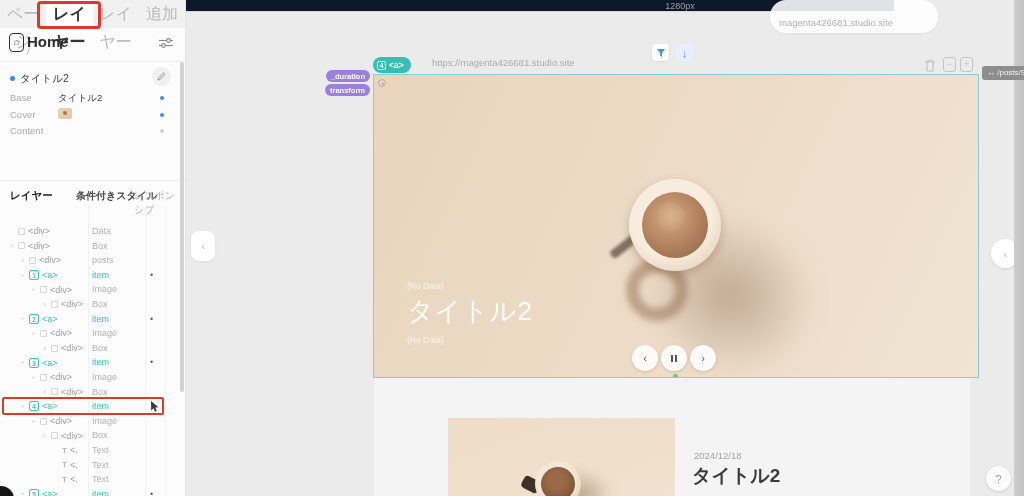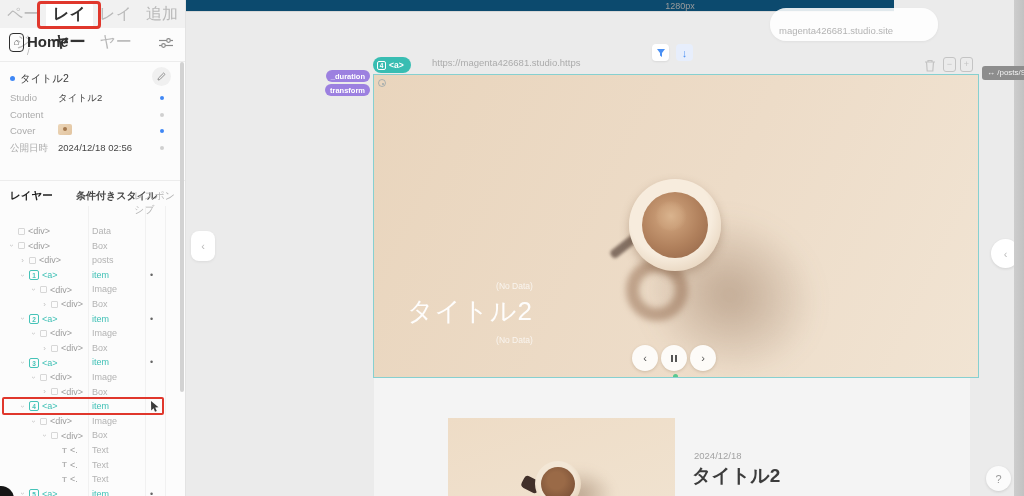--- a/index.html
+++ b/index.html
@@ -78,25 +78,25 @@
   .trow-hl { position:absolute; left:2px; width:162px; height:18px;
     border:2.5px solid #e0372c; border-radius:2px; z-index:30; pointer-events:none; }
 
   #sb-scroll { position:absolute; right:1px; top:62px; width:4px; height:330px;
     background:#d2d2d2; border-radius:2px; }
   #chat-bubble { position:absolute; left:-12px; top:486px; width:26px; height:26px;
     border-radius:50%; background:#161616; z-index:45; }
 
   
   #ruler { position:absolute; left:186px; top:0; width:708px; height:12px;
-    background:#0c4a6e; border-bottom:1px solid #d7d7d7; }
+    background:#0f172a; border-bottom:1px solid #d7d7d7; }
   #ruler-label { position:absolute; left:464px; top:1px; width:60px; text-align:center;
     font-size:9px; color:#9c9c9c; }
 
-  #overlay-box { position:absolute; left:770px; top:8px; width:168px; height:33px;
+  #overlay-box { position:absolute; left:770px; top:0; width:168px; height:33px;
     background:rgba(255,255,255,.88); border-radius:16px; box-shadow:0 1px 3px rgba(0,0,0,.05); z-index:8; }
   #overlay-domain { position:absolute; left:9px; top:17px; font-size:9.5px; color:#b3b3b3; }
 
   .tool-btn { position:absolute; width:17px; height:17px; border-radius:4px;
     display:flex; align-items:center; justify-content:center; }
   #funnel-btn { left:652px; top:44px; background:#fff; box-shadow:0 1px 2px rgba(0,0,0,.08); }
   #download-btn { left:676px; top:44px; background:#e7eefc; color:#4a90f4; font-size:11px; }
 
   .mini-ico { position:absolute; color:#c4c4c4; }
   #dup-minus, #dup-plus { width:13px; height:15px; border:1.3px solid #c4c4c4; border-radius:3px;
@@ -113,21 +113,21 @@
   #sel-pill .num { width:9px; height:9px; border:1px solid #fff; border-radius:2px;
     color:#fff; font-size:6.5px; line-height:8px; text-align:center; font-weight:bold; }
   #sel-pill .tag { color:#fff; font-size:8.5px; font-weight:bold; }
 
   #style-pills { position:absolute; left:330px; top:70px; width:40px; display:flex;
     flex-direction:column; align-items:flex-end; gap:2px; z-index:12; }
   .style-pill { background:#9c80e0; color:#fff; font-size:7.5px; font-weight:bold;
     padding:1.5px 5px; border-radius:6px; white-space:nowrap; }
 
   #site-frame { position:absolute; left:374px; top:75px; width:596px; height:421px;
-    background:#f4f4f4; z-index:6;text-align:right; }
+    background:#f4f4f4; z-index:6; }
   #hero { position:absolute; left:0; top:0; width:604px; height:302px; overflow:hidden;
     background:linear-gradient(115deg,#e9d5bd 0%, #eddcc8 55%, #f1e4d3 100%);
     outline:1.5px solid #86d0d0; }
   #hero-target { position:absolute; left:4px; top:4px; width:8px; height:8px; border:1px solid rgba(110,140,160,.5);
     border-radius:50%; }
   #hero-target:after { content:""; position:absolute; left:2.5px; top:2.5px; width:2px; height:2px;
     border-radius:50%; background:rgba(110,140,160,.6); }
 
   .cup-shadow { position:absolute; left:266px; top:140px; width:180px; height:160px;
     border-radius:50%; background:radial-gradient(closest-side, rgba(120,85,60,.38), rgba(120,85,60,0));
@@ -208,21 +208,21 @@
   </div>
 
   <svg class="mini-ico" style="left:924px;top:59px" width="12" height="13" viewBox="0 0 12 13">
     <path d="M1 3 H11 M4 3 V1.5 H8 V3 M2.5 3 L3.2 12 H8.8 L9.5 3" fill="none" stroke="#c4c4c4" stroke-width="1.2"></path>
   </svg>
   <div class="mini-ico" id="dup-minus" style="left:943px;top:57px">−</div>
   <div class="mini-ico" id="dup-plus" style="left:960px;top:57px">+</div>
 
   <div id="path-badge">↔ /posts/Stu</div>
 
-  <div id="url-text">https://magenta426681.studio.https</div>
+  <div id="url-text">https://magenta426681.studio.site</div>
 
   <div id="sel-pill">
     <span class="num">4</span>
     <span class="tag">&lt;a&gt;</span>
   </div>
 
   <div id="style-pills">
       <div class="style-pill">_duration</div>
       <div class="style-pill">transform</div>
     </div>
@@ -302,37 +302,32 @@
       <span class="blue-dot"></span>
       <div id="cms-title">タイトル2</div>
       <div id="pencil-btn">
         <svg width="9" height="9" viewBox="0 0 9 9">
           <path d="M1 8 L2.8 7.6 L8 2.4 L6.6 1 L1.4 6.2 Z" fill="none" stroke="#8f8f8f" stroke-width="1"></path>
         </svg>
       </div>
     </div>
     <div id="cms-fields">
         <div class="cms-row">
-          <span class="cms-label">Studio</span>
+          <span class="cms-label">Base</span>
           <span class="cms-value">タイトル2</span>
           <span class="cms-dot blue"></span>
-        </div>
-        <div class="cms-row">
-          <span class="cms-label">Content</span>
-          <span class="cms-value"></span>
-          <span class="cms-dot gray"></span>
         </div>
         <div class="cms-row">
           <span class="cms-label">Cover</span>
           <span class="cover-thumb"></span>
           <span class="cms-dot blue"></span>
         </div>
         <div class="cms-row">
-          <span class="cms-label">公開日時</span>
-          <span class="cms-value">2024/12/18 02:56</span>
+          <span class="cms-label">Content</span>
+          <span class="cms-value"></span>
           <span class="cms-dot gray"></span>
         </div>
       </div>
     <div class="sb-divider" style="top:180px"></div>
 
     <div id="layers-head">
       <div id="layers-title">レイヤー</div>
       <div id="layers-tab2">条件付きスタイル</div>
       <div id="layers-tab3">レスポンシブ</div>
     </div>

